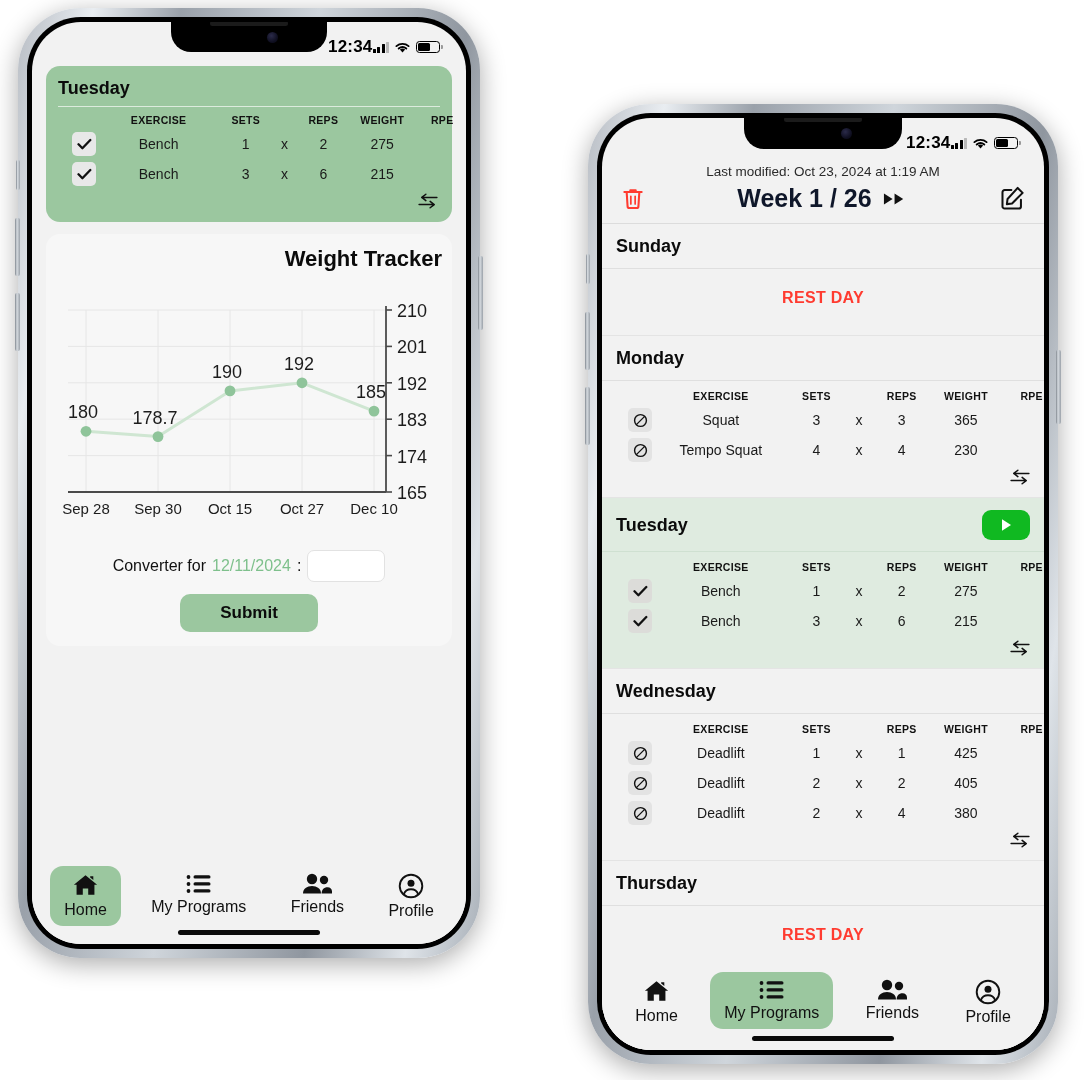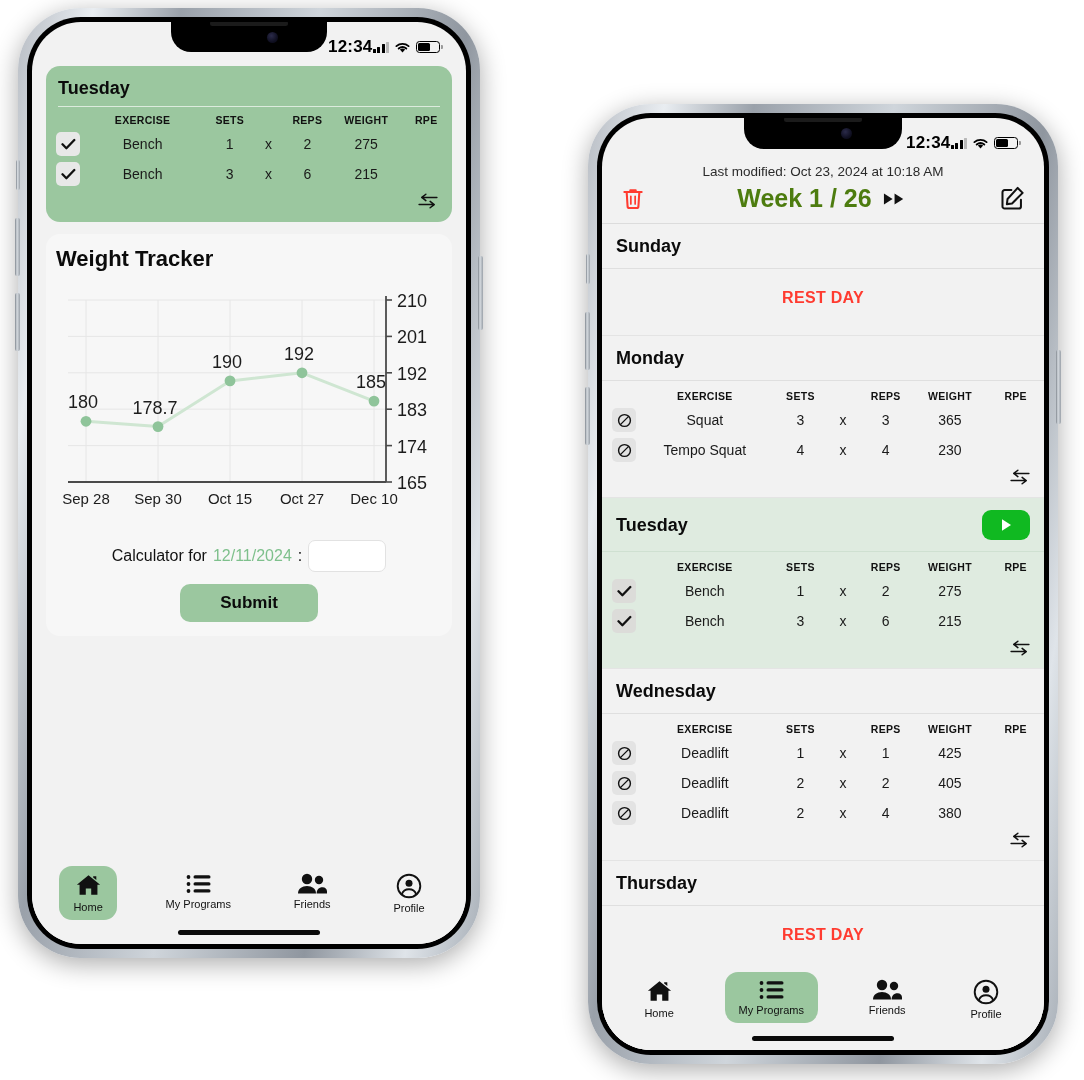--- a/index.html
+++ b/index.html
@@ -125,37 +125,37 @@
   }
 
   .today-card {
     margin: 0 14px; background: #9BC79F; border-radius: 14px;
     padding: 12px 0 10px 0;
   }
   .today-title { text-align: center; font-size: 22px; font-weight: bold; color:#0b0b0b; margin-bottom: 10px;}
   .day-label { font-size: 18px; font-weight: bold; padding: 0 12px 7px 12px; color:#0b0b0b;}
   .day-sep { height: 1px; background: rgba(255,255,255,.65); margin: 0 12px; }
 
-  table.ex { width: 100%; border-collapse: collapse; }
+  table.ex { width: 100%; border-collapse: collapse; margin-left: 16px; }
   table.ex th {
     font-size: 10.5px; font-weight: bold; letter-spacing: .3px;
     color: #111; padding: 7px 0 3px 0; text-align: center;
   }
   table.ex td { font-size: 14px; color:#1a1a1a; text-align: center; padding: 3px 0; }
   .c-chk { width: 42px; }
   .c-ex { width: 34%; }
   .c-sets{ width: 13%; }
   .c-x   { width: 8%; font-size:12px; }
   .c-reps{ width: 13%; }
   .c-wt  { width: 18%; }
   .c-rpe { width: 14%; }
   .swap-row { text-align: right; padding: 4px 14px 0 0; }
 
   .tracker-card { margin: 12px 14px 0 14px; padding: 12px 10px 14px 10px; }
-  .tracker-title { text-align:left; font-size: 22px; font-weight: bold; margin-bottom: 14px; color:#0b0b0b;}
+  .tracker-title { text-align:right; font-size: 22px; font-weight: bold; margin-bottom: 24px; color:#0b0b0b;}
   .bw-row {
     display:flex; align-items:center; justify-content:center; gap:6px;
     font-size: 16px; margin-top: 6px; color:#111;
   }
   .bw-date { color: #7ec08c; font-weight: 500; }
   .bw-input {
     width: 78px; height: 32px; border: 1px solid #e2e2e2; border-radius: 7px;
     background: #fff;
   }
   .submit-btn {
@@ -179,21 +179,21 @@
     display: flex; align-items: flex-start; justify-content: space-around;
     padding: 8px 10px 0 10px;
     height: 86px;
     z-index: 20;
   }
   .tab {
     display:flex; flex-direction: column; align-items:center; gap:3px;
     padding: 7px 14px 7px 14px; border-radius: 13px; cursor:pointer;
   }
   .tab.active { background: #9BC79F; }
-  .tab-label { font-size: 11px; color:#111; }
+  .tab-label { font-size: 16px; color:#111; }
   .home-ind {
     position:absolute; bottom: 9px; left: 50%; transform: translateX(-50%);
     width: 142px; height: 5px; border-radius: 3px; background: #0a0a0a;
     z-index: 25;
   }
 
   
   .chart-wrap { position: relative; height: 248px; margin-top: 4px; }
   .chart-wrap svg { display:block; }
 
@@ -202,21 +202,21 @@
   #phoneRight .notch { width: 158px; height: 31px; }
   #phoneRight .statusbar { font-size: 17px; }
 
   .lastmod { text-align:center; font-size: 13.5px; color:#2b2b2b; padding: 2px 0 3px 0; }
   .prog-header {
     display:flex; align-items:center; justify-content: space-between;
     padding: 2px 18px 10px 18px;
     border-bottom: 1px solid #dcdcdc;
     background:#f2f2f2;
   }
-  .prog-title { font-size: 25px; font-weight: bold; display:flex; align-items:center; gap:11px; color:#4d7c0f;}
+  .prog-title { font-size: 25px; font-weight: bold; display:flex; align-items:center; gap:11px; color:#0f172a;}
   .week-scroll { flex: 1; overflow: hidden; position: relative; background:#f2f2f2;}
   .day-head {
     padding: 12px 14px 11px 14px; font-size: 18px; font-weight: bold;
     border-bottom: 1px solid #dfdfdf; color:#0b0b0b;
     display:flex; align-items:center; justify-content: space-between;
   }
   .day-body { padding: 2px 0 8px 0; border-bottom: 1px solid #e4e4e4; }
   .rest-day {
     text-align:center; color:#FF3B30; font-weight:bold; font-size:16px;
     padding: 18px 0 20px 0; letter-spacing: .3px;
@@ -366,21 +366,21 @@
               <circle cx="318.0" cy="115.1" r="5.4" fill="#8FC49A"></circle>
               <text x="315.0" y="102.1" text-anchor="middle" font-family="Liberation Sans, sans-serif" font-size="18" fill="#1c1c1c">185</text>
               <text x="30.0" y="218" text-anchor="middle" font-family="Liberation Sans, sans-serif" font-size="15" fill="#1c1c1c">Sep 28</text>
               <text x="102.0" y="218" text-anchor="middle" font-family="Liberation Sans, sans-serif" font-size="15" fill="#1c1c1c">Sep 30</text>
               <text x="174.0" y="218" text-anchor="middle" font-family="Liberation Sans, sans-serif" font-size="15" fill="#1c1c1c">Oct 15</text>
               <text x="246.0" y="218" text-anchor="middle" font-family="Liberation Sans, sans-serif" font-size="15" fill="#1c1c1c">Oct 27</text>
               <text x="318.0" y="218" text-anchor="middle" font-family="Liberation Sans, sans-serif" font-size="15" fill="#1c1c1c">Dec 10</text>
             </svg>
         </div>
         <div class="bw-row">
-          <span>Calculator for</span>
+          <span>Converter for</span>
           <span class="bw-date">12/11/2024</span>
           <span>:</span>
           <input class="bw-input" type="text" placeholder="" style="">
         </div>
         <button class="submit-btn">Submit</button>
       </div>
 
       <div class="tools-row">
       </div>
 
@@ -453,21 +453,21 @@
             <path d="M8.5 11.6 L11.1 8.6 A4 4 0 0 0 5.9 8.6 Z" fill="#000"></path>
             <path d="M2.4 5.1 A9.4 9.4 0 0 1 14.6 5.1" stroke="#000" stroke-width="1.9" fill="none" stroke-linecap="round"></path>
             <path d="M4.7 7.6 A6.1 6.1 0 0 1 12.3 7.6" stroke="#000" stroke-width="1.9" fill="none" stroke-linecap="round"></path>
           </svg>
           <span class="batt">
               <span style="width:58%"></span>
             </span>
         </span>
       </div>
 
-      <div class="lastmod">Last modified: Oct 23, 2024 at 10:18 AM</div>
+      <div class="lastmod">Last modified: Oct 23, 2024 at 1:19 AM</div>
 
       <div class="prog-header">
         <svg width="26" height="27" viewBox="0 0 24 24">
           <path d="M4 6h16" stroke="#FF3B30" stroke-width="1.9" stroke-linecap="round"></path>
           <path d="M9.5 6V4.3h5V6" stroke="#FF3B30" stroke-width="1.9" fill="none" stroke-linejoin="round"></path>
           <path d="M6.2 6.8 7 19.3a1.6 1.6 0 0 0 1.6 1.5h6.8a1.6 1.6 0 0 0 1.6-1.5l.8-12.5" stroke="#FF3B30" stroke-width="1.9" fill="none" stroke-linejoin="round"></path>
           <path d="M10 10v7M14 10v7" stroke="#FF3B30" stroke-width="1.6" stroke-linecap="round"></path>
         </svg>
         <div class="prog-title">
           <span>Week 1 / 26</span>

